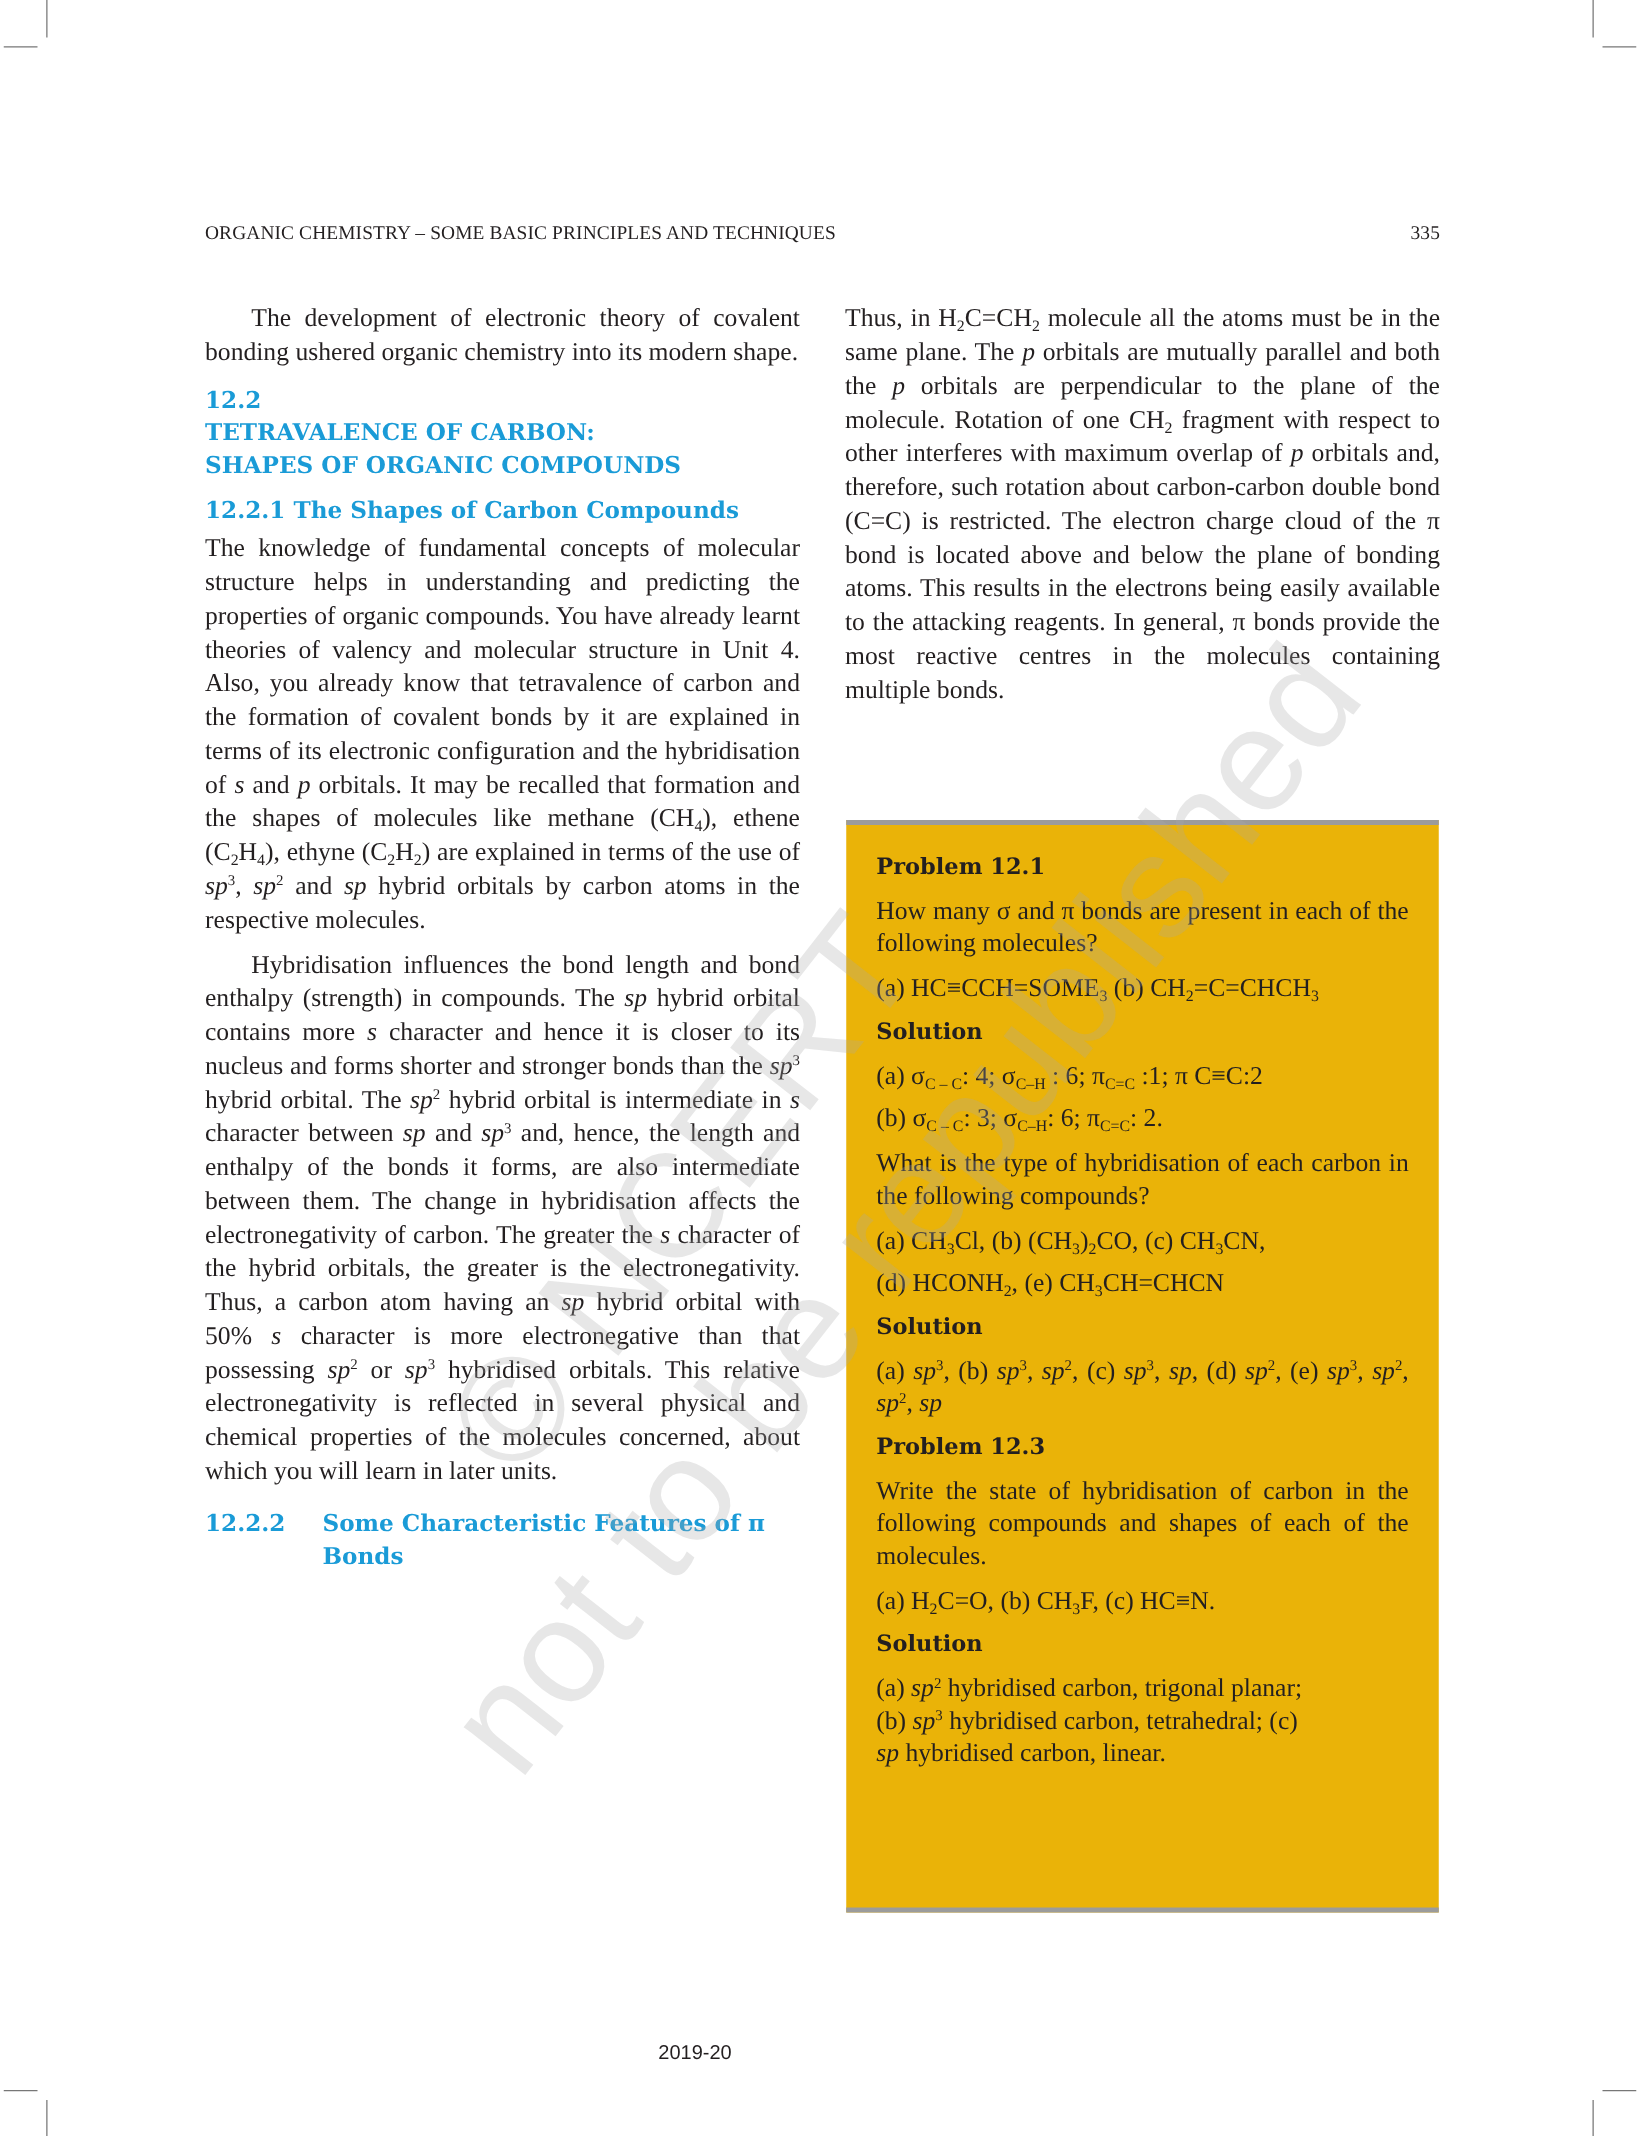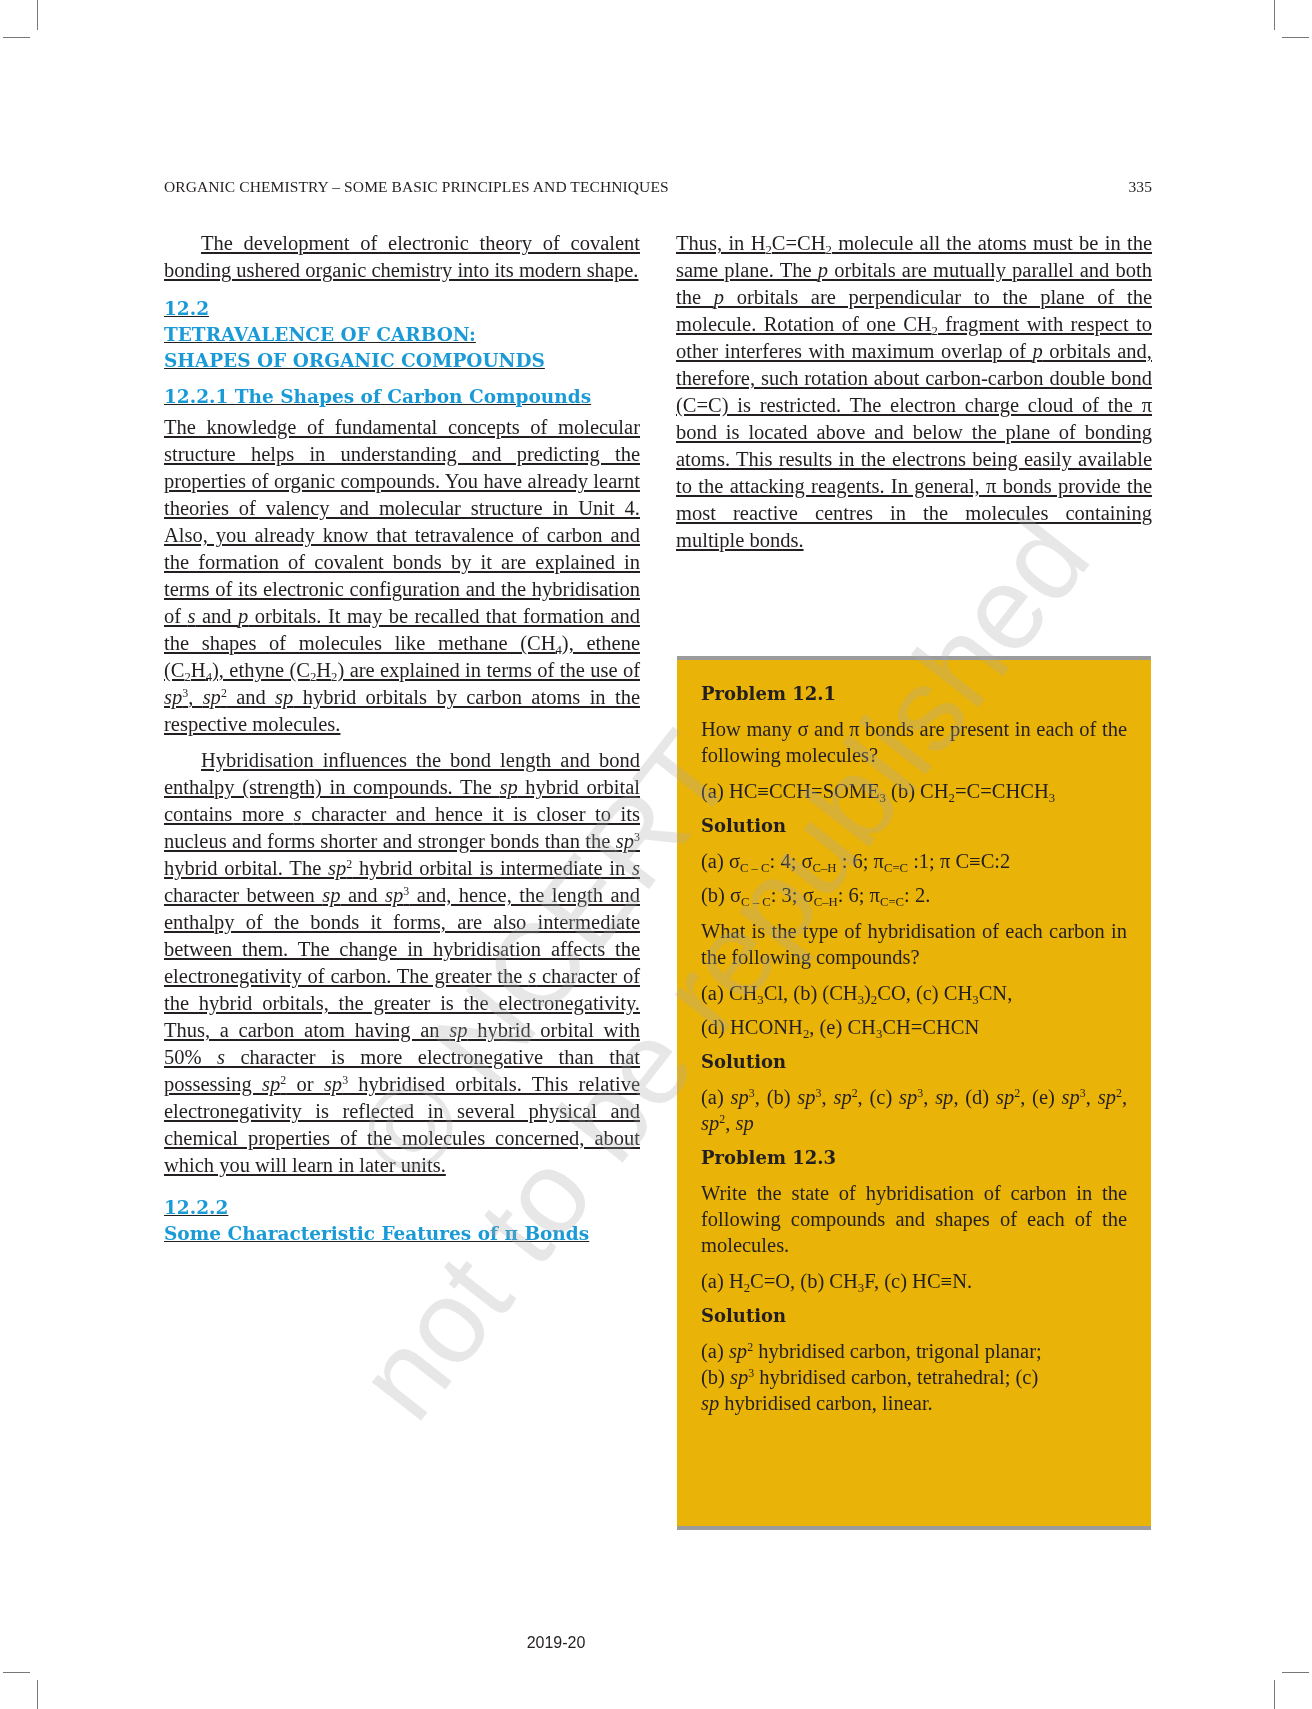--- a/index.html
+++ b/index.html
@@ -1,29 +1,29 @@
 <!DOCTYPE html>
 <html><head>
 <meta charset="utf-8">
 <style>
   html, body { margin: 0; padding: 0; background: #ffffff; }
   body { width: 1312px; height: 1709px; position: relative; overflow: hidden; font-family: "DejaVu Serif", "Liberation Serif", serif; color: #231f20; }
   .crop { position: absolute; background: #777; }
   .header { position: absolute; top: 178px; left: 164px; width: 988px; font-family: "Liberation Serif", serif; font-size: 15.5px; color: #231f20; letter-spacing: 0.1px; }
   .header .pg { position: absolute; right: 0; top: 0; text-align: right; }
-  .col { position: absolute; top: 230px; width: 476px; text-decoration: underline; }
+  .col { position: absolute; top: 242px; width: 476px; }
   .col-left { left: 164px; }
   .col-right { left: 676px; }
   p, .line-block { margin: 0; font-size: 20.5px; line-height: 27px; text-align: justify; font-family: "Liberation Serif", serif; }
   p.indent { text-indent: 37px; }
   .gap { height: 9px; }
   .h-sec { color: #1a9bd7; font-family: "DejaVu Serif", serif; font-weight: bold; font-size: 18.5px; line-height: 26px; margin: 12px 0 0 0; display: flex; flex-direction: column; }
   .h-sec .num { width: 62px; flex: none; }
   .h-sub { color: #1a9bd7; font-family: "DejaVu Serif", serif; font-weight: bold; font-size: 18.5px; line-height: 26px; margin: 10px 0 4px 0; }
-  .h-sub2 { color: #1a9bd7; font-family: "DejaVu Serif", serif; font-weight: bold; font-size: 18.5px; line-height: 26px; margin: 16px 0 6px 0; display: flex; flex-direction: column; }
+  .h-sub2 { color: #1a9bd7; font-family: "DejaVu Serif", serif; font-weight: bold; font-size: 18.5px; line-height: 26px; margin: 16px 0 6px 0; display: flex; }
   .h-sub2 .num { width: 94px; flex: none; }
   i { font-style: italic; }
   sub { font-size: 62%; vertical-align: -4px; line-height: 0; }
   sup { font-size: 58%; vertical-align: 7px; line-height: 0; }
   .pbox { position: absolute; left: 677px; top: 656px; width: 474px; height: 874px; background: #eab308; border-top: 4px solid #9b9b9b; border-bottom: 4px solid #9b9b9b; box-sizing: border-box; padding: 22px 24px 0 24px; }
   .pbox .ptitle { font-family: "DejaVu Serif", serif; font-weight: bold; font-size: 18px; line-height: 24px; margin: 0 0 10px 0; color: #231f20; }
   .pbox p { font-size: 20.5px; line-height: 26px; margin: 0 0 10px 0; text-align: justify; }
   .pbox p.tight { margin-bottom: 8px; }
   .footer { position: absolute; top: 1634px; left: 0; width: 1112px; text-align: center; font-family: "Liberation Sans", sans-serif; font-size: 16px; color: #231f20; }
   .wm { position: absolute; font-family: "Liberation Sans", sans-serif; color: rgba(170,170,170,0.28); font-size: 118px; white-space: nowrap; transform-origin: left top; pointer-events: none; }

